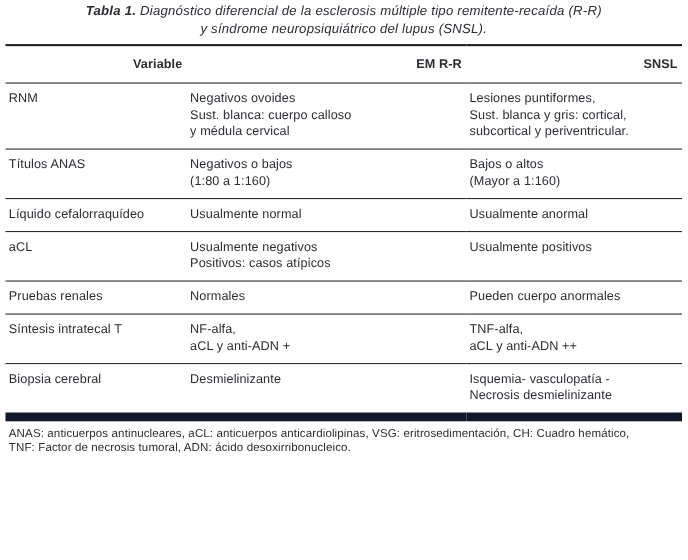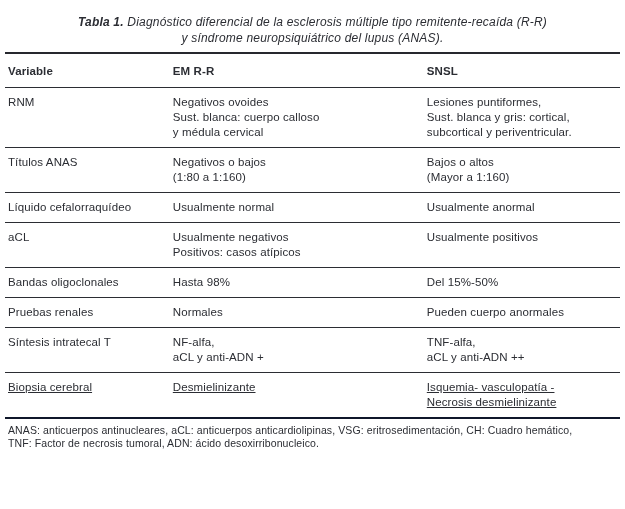--- a/index.html
+++ b/index.html
@@ -12,21 +12,21 @@
     height: 509px;
     overflow: hidden;
     font-family: "Liberation Sans", sans-serif;
     color: #2b2d33;
     -webkit-font-smoothing: antialiased;
   }
   .page {
     box-sizing: border-box;
     width: 625px;
     height: 449px;
-    padding: 14px 5px 0 5px;
+    padding: 2px 5px 0 5px;
   }
   .title {
     text-align: center;
     font-style: italic;
     font-size: 12px;
     line-height: 16px;
     letter-spacing: 0.2px;
     margin-bottom: 6px;
   }
   .title .title-label {
@@ -47,40 +47,40 @@
   th, td {
     text-align: left;
     vertical-align: top;
     padding: 7px 4px 7px 3px;
     border-bottom: 1px solid #2b2d33;
   }
   thead th {
     font-weight: bold;
     padding-top: 10px;
     padding-bottom: 8px;
+    text-align: right;
   }
   tbody tr:last-child td {
-    border-bottom: 2px solid #0f172a;
-    text-decoration: underline;
+    border-bottom: 8px solid #0f172a;
   }
   .footnote {
     font-size: 10.5px;
     line-height: 13px;
     letter-spacing: 0.1px;
     padding: 5px 0 0 3px;
   }
 </style>
 </head>
 <body>
 
 <div class="page">
 
   <div class="title">
     <div><span class="title-label">Tabla 1.</span><span> Diagnóstico diferencial de la esclerosis múltiple tipo remitente-recaída (R-R)</span></div>
-    <div>y síndrome neuropsiquiátrico del lupus (ANAS).</div>
+    <div>y síndrome neuropsiquiátrico del lupus (SNSL).</div>
   </div>
 
   <table class="diag">
     <colgroup>
       <col class="c1">
         <col class="c2">
         <col class="c3">
     </colgroup>
     <thead>
       <tr>
@@ -130,29 +130,20 @@
     <td>aCL</td>
     <td>
             <div>Usualmente negativos</div>
             <div>Positivos: casos atípicos</div>
           </td>
     <td>
             <div>Usualmente positivos</div>
           </td>
   </tr>
 
-  <tr>
-    <td>Bandas oligoclonales</td>
-    <td>
-            <div>Hasta 98%</div>
-          </td>
-    <td>
-            <div>Del 15%-50%</div>
-          </td>
-  </tr>
 
 
   <tr>
     <td>Pruebas renales</td>
     <td>
             <div>Normales</div>
           </td>
     <td>
             <div>Pueden cuerpo anormales</div>
           </td>

